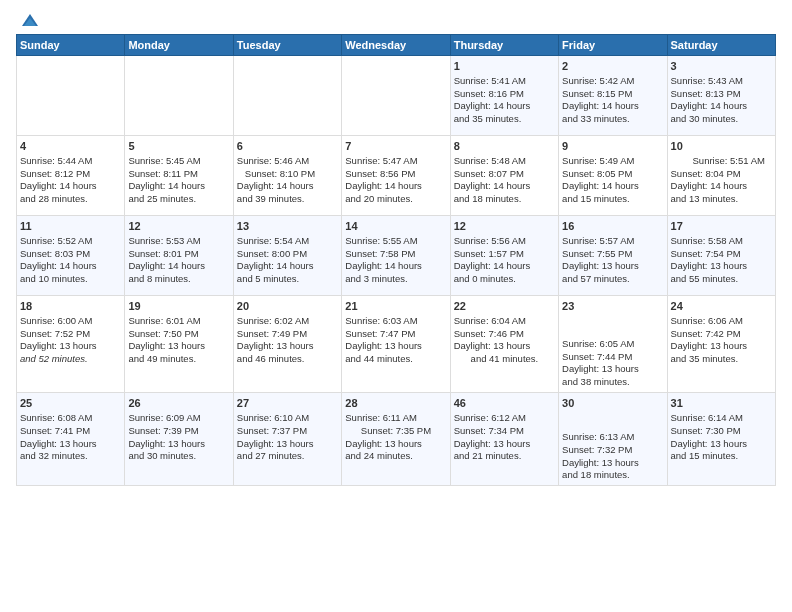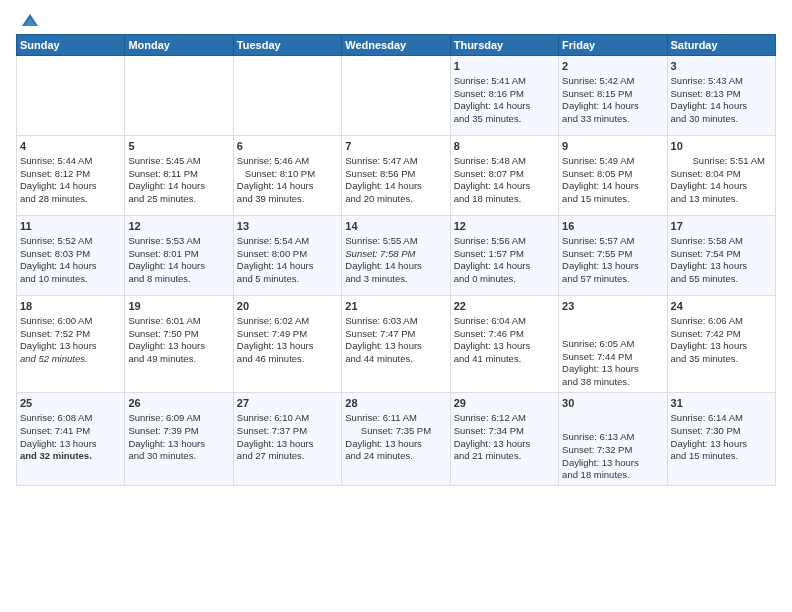--- a/index.html
+++ b/index.html
@@ -233,21 +233,21 @@
           <td>
             <span class="day-number">13</span>
             <span style="display: block;">Sunrise: 5:54 AM</span>
             <span style="display: block;">Sunset: 8:00 PM</span>
             <span style="display: block;">Daylight: 14 hours</span>
             <span style="display: block;">and 5 minutes.</span>
           </td>
           <td>
             <span class="day-number">14</span>
             <span style="display: block;">Sunrise: 5:55 AM</span>
-            <span style="display: block; font-style: italic;">Sunset: 7:58 PM</span>
+            <span style="display: block;">Sunset: 7:58 PM</span>
             <span style="display: block;">Daylight: 14 hours</span>
             <span style="display: block;">and 3 minutes.</span>
           </td>
           <td>
             <span class="day-number">12</span>
             <span style="display: block;">Sunrise: 5:56 AM</span>
             <span style="display: block;">Sunset: 1:57 PM</span>
             <span style="display: block;">Daylight: 14 hours</span>
             <span style="display: block;">and 0 minutes.</span>
           </td>
@@ -293,21 +293,21 @@
             <span style="display: block;">Sunrise: 6:03 AM</span>
             <span style="display: block;">Sunset: 7:47 PM</span>
             <span style="display: block;">Daylight: 13 hours</span>
             <span style="display: block;">and 44 minutes.</span>
           </td>
           <td>
             <span class="day-number">22</span>
             <span style="display: block;">Sunrise: 6:04 AM</span>
             <span style="display: block;">Sunset: 7:46 PM</span>
             <span style="display: block;">Daylight: 13 hours</span>
-            <span style="display: block;">and 41 minutes.</span>
+            <span style="display: block; text-align: center;">and 41 minutes.</span>
           </td>
           <td>
             <span class="day-number">23</span>
             <span style="display: block; margin-top: 24px;">Sunrise: 6:05 AM</span>
             <span style="display: block;">Sunset: 7:44 PM</span>
             <span style="display: block;">Daylight: 13 hours</span>
             <span style="display: block;">and 38 minutes.</span>
           </td>
           <td>
             <span class="day-number">24</span>
@@ -316,21 +316,21 @@
             <span style="display: block;">Daylight: 13 hours</span>
             <span style="display: block;">and 35 minutes.</span>
           </td>
         </tr>
         <tr>
           <td>
             <span class="day-number">25</span>
             <span style="display: block;">Sunrise: 6:08 AM</span>
             <span style="display: block;">Sunset: 7:41 PM</span>
             <span style="display: block;">Daylight: 13 hours</span>
-            <span style="display: block; font-weight: bold;">and 32 minutes.</span>
+            <span style="display: block;">and 32 minutes.</span>
           </td>
           <td>
             <span class="day-number">26</span>
             <span style="display: block;">Sunrise: 6:09 AM</span>
             <span style="display: block;">Sunset: 7:39 PM</span>
             <span style="display: block;">Daylight: 13 hours</span>
             <span style="display: block;">and 30 minutes.</span>
           </td>
           <td>
             <span class="day-number">27</span>
@@ -340,21 +340,21 @@
             <span style="display: block;">and 27 minutes.</span>
           </td>
           <td>
             <span class="day-number">28</span>
             <span style="display: block;">Sunrise: 6:11 AM</span>
             <span style="display: block; text-align: center;">Sunset: 7:35 PM</span>
             <span style="display: block;">Daylight: 13 hours</span>
             <span style="display: block;">and 24 minutes.</span>
           </td>
           <td>
-            <span class="day-number">29</span>
+            <span class="day-number">46</span>
             <span style="display: block;">Sunrise: 6:12 AM</span>
             <span style="display: block;">Sunset: 7:34 PM</span>
             <span style="display: block;">Daylight: 13 hours</span>
             <span style="display: block;">and 21 minutes.</span>
           </td>
           <td>
             <span class="day-number">30</span>
             <span style="display: block; margin-top: 20px;">Sunrise: 6:13 AM</span>
             <span style="display: block;">Sunset: 7:32 PM</span>
             <span style="display: block;">Daylight: 13 hours</span>

